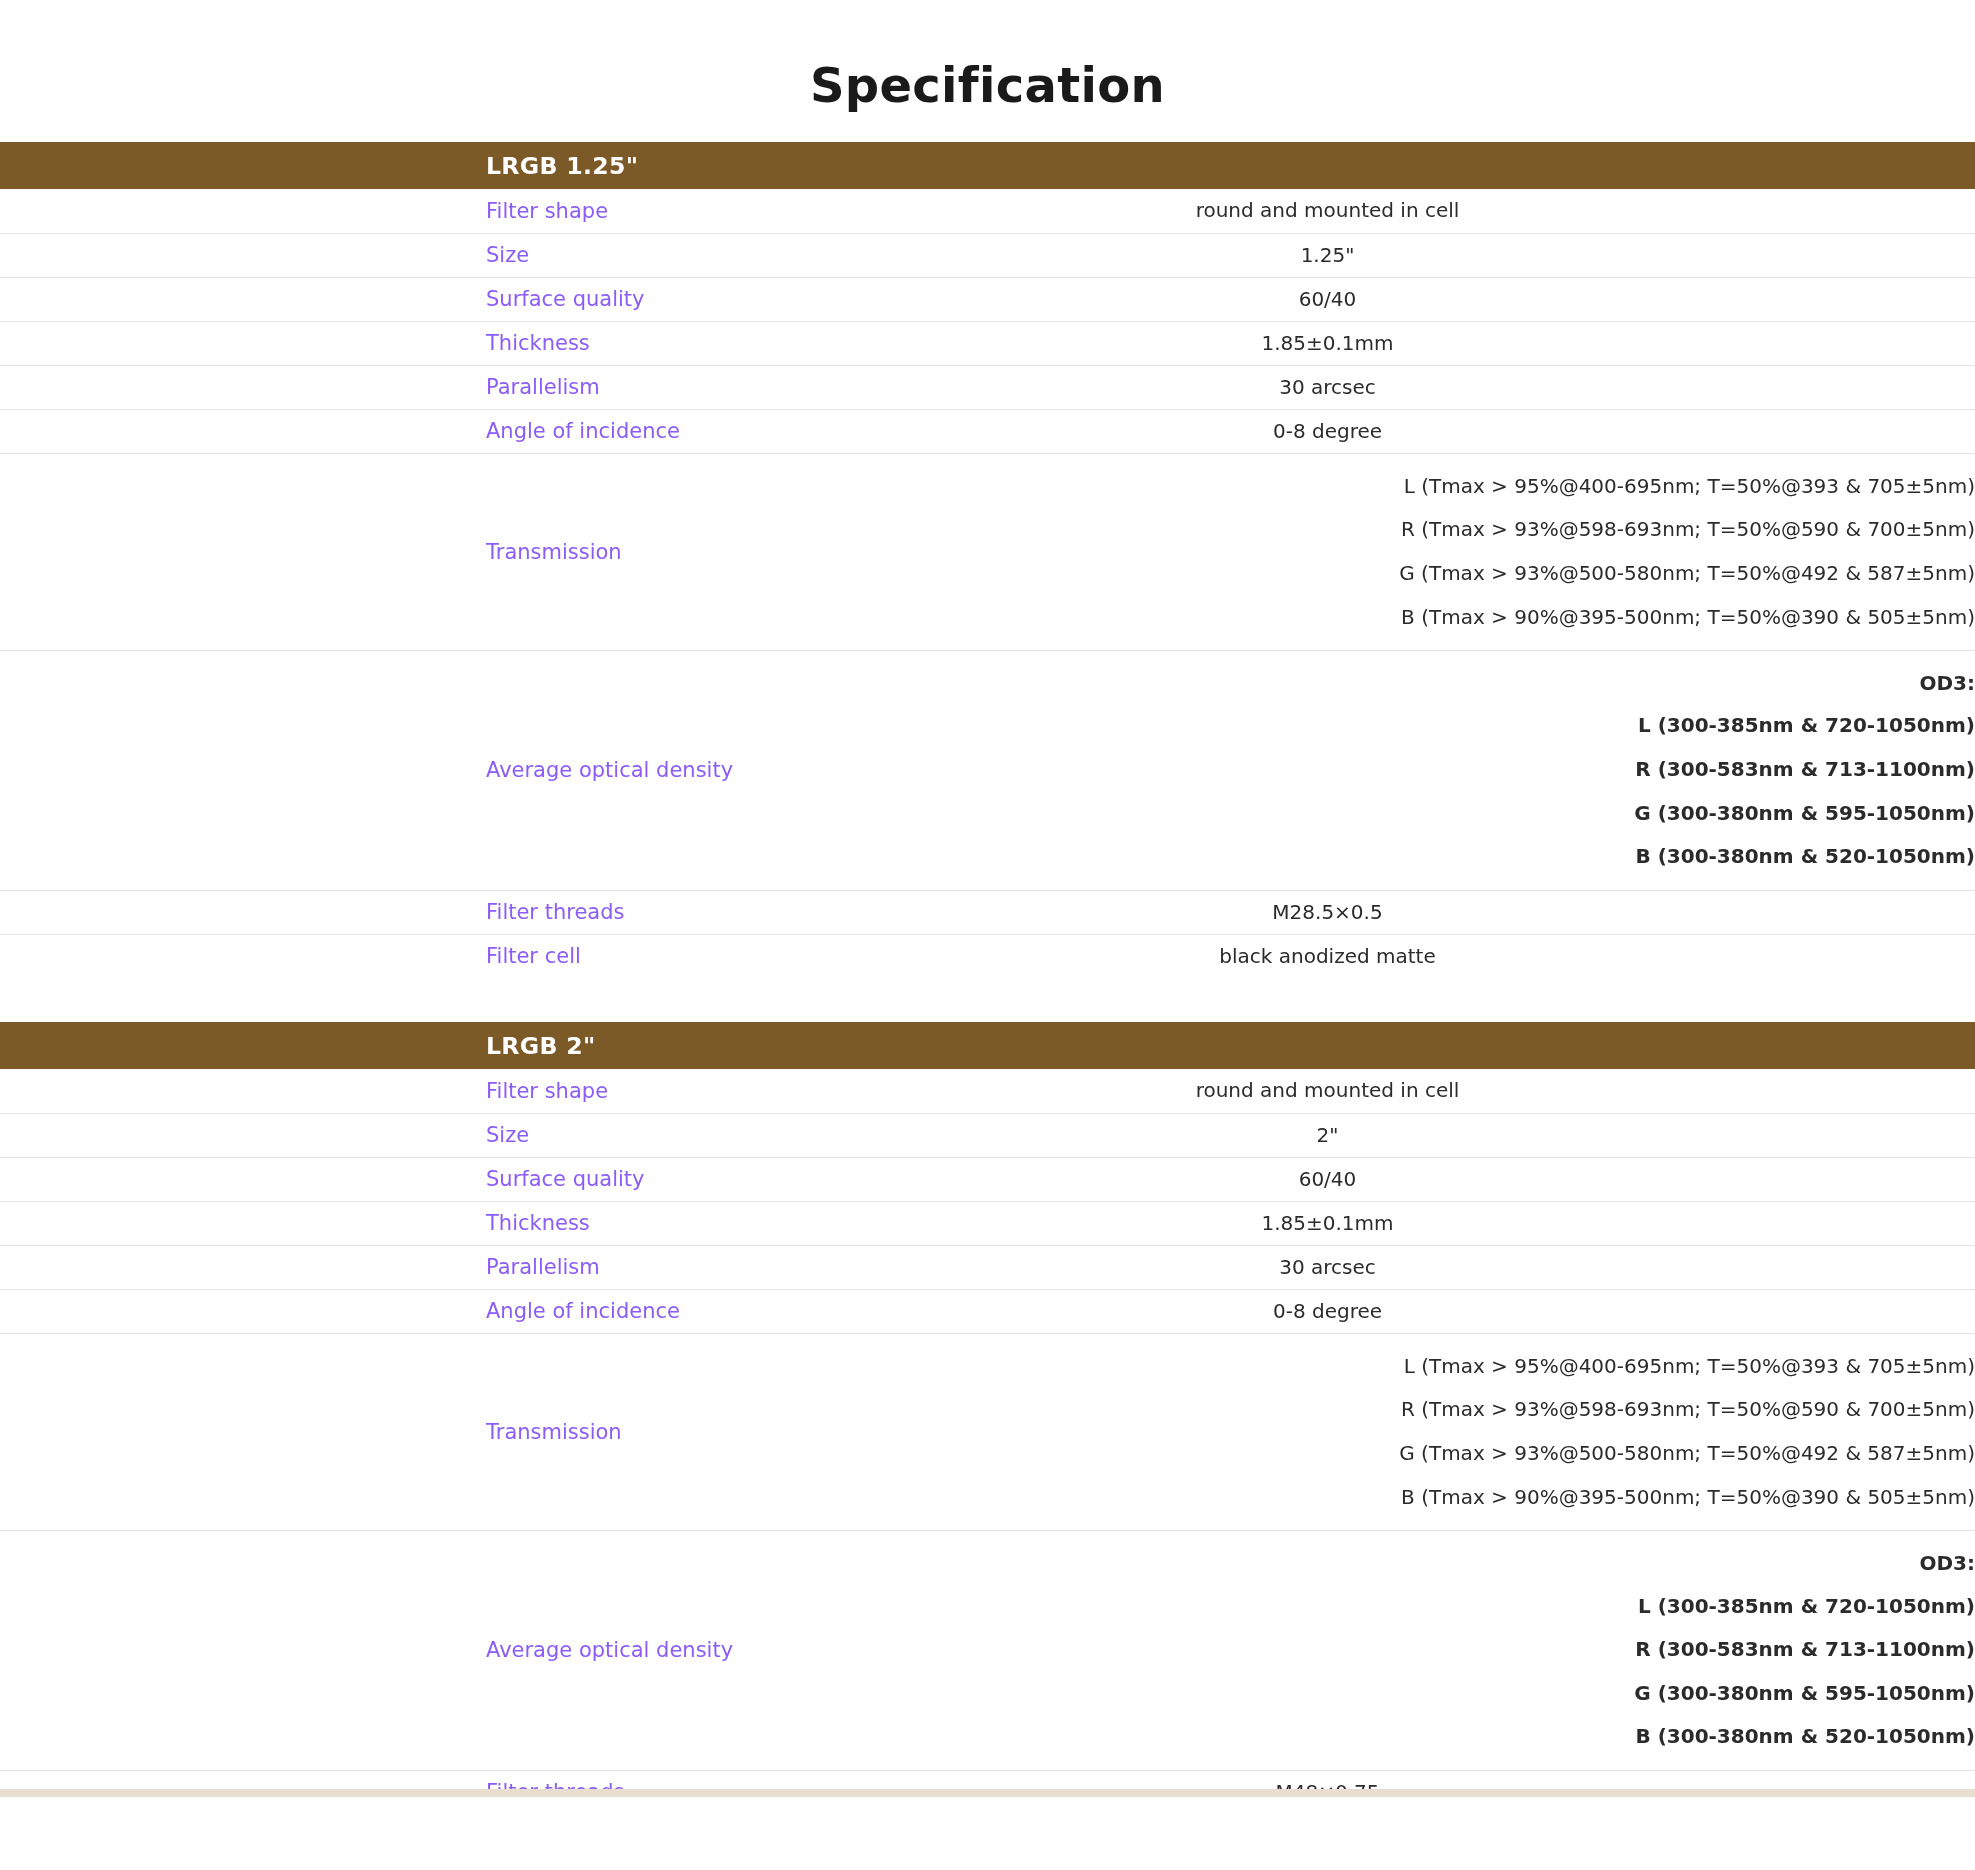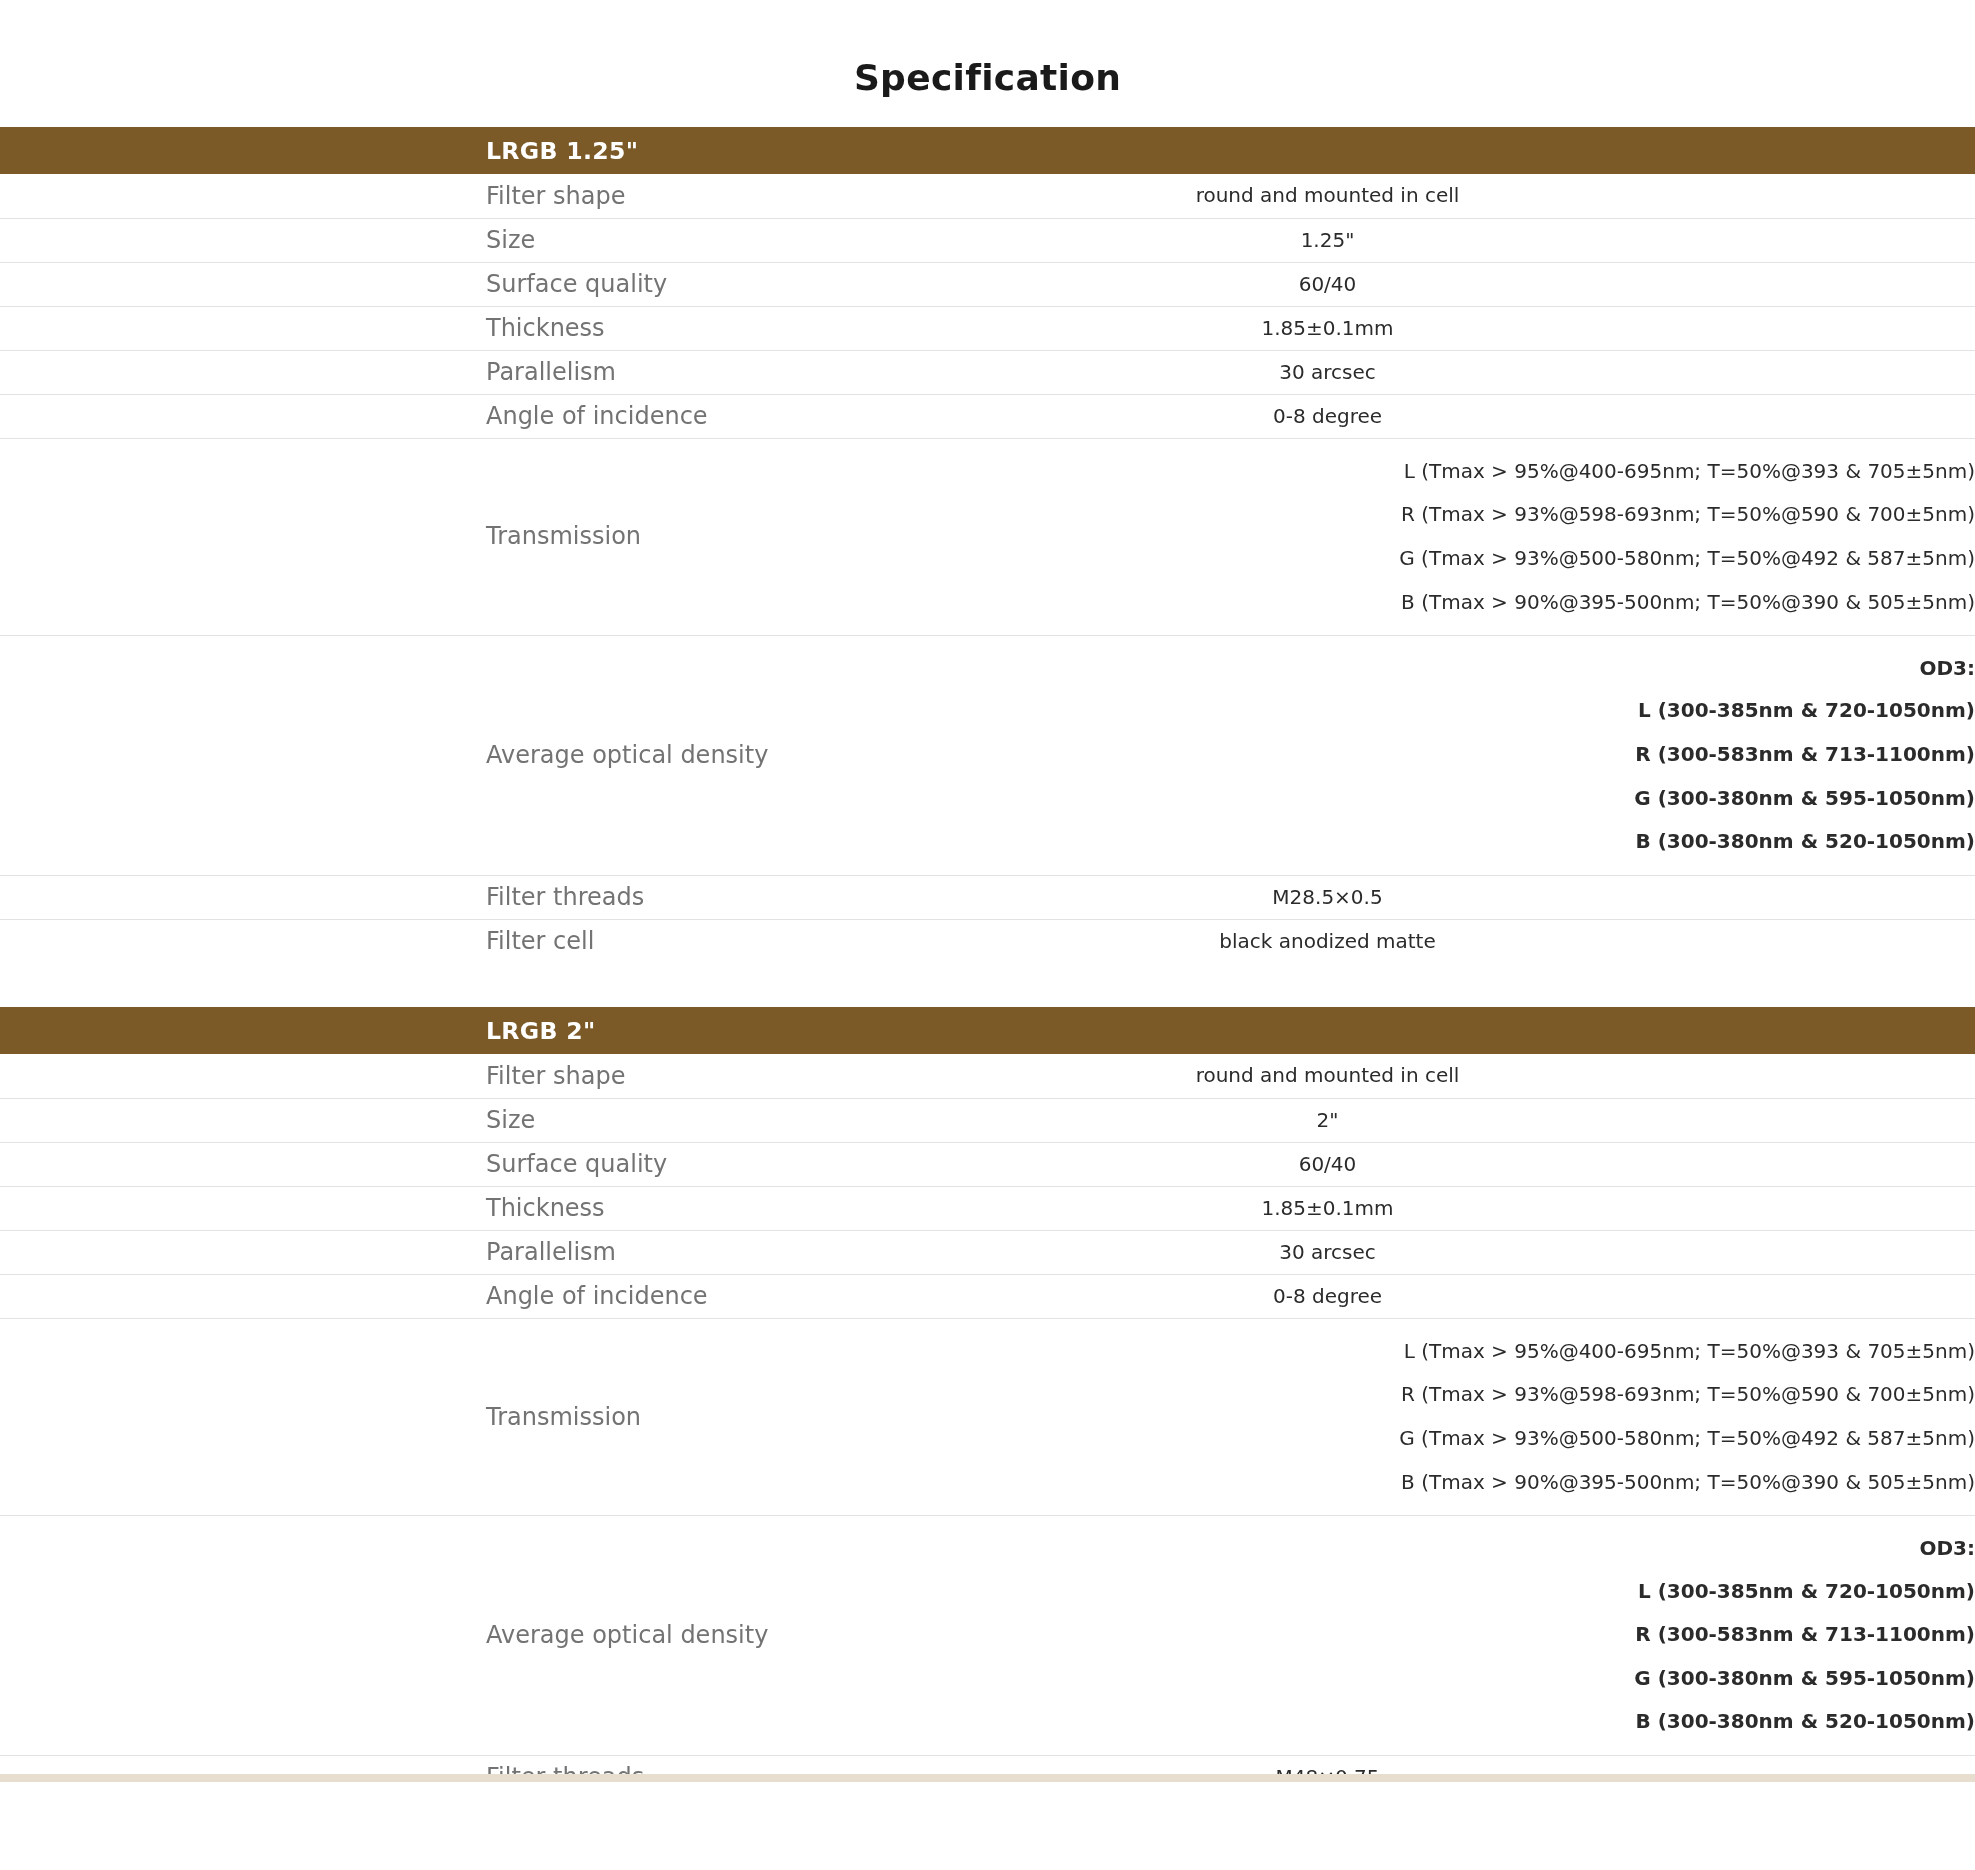--- a/index.html
+++ b/index.html
@@ -14,21 +14,21 @@
     min-height: 1870px;
     position: relative;
   }
   .page {
     width: 1975px;
     position: relative;
     padding-top: 0;
   }
   .page-title {
     text-align: center;
-    font-size: 36px;
+    font-size: 48px;
     font-weight: bold;
     color: #1a1a1a;
     letter-spacing: 0.3px;
     padding-top: 57px;
     padding-bottom: 29px;
   }
   .section-header {
     background: #7c5a28;
     height: 47px;
     width: 100%;
@@ -53,22 +53,22 @@
   .spec-table td {
     border-bottom: 0.7px solid #e2e2e2;
     padding: 0;
   }
   .spec-table tr:last-child td {
     border-bottom: none;
   }
   td.label-cell {
     width: 680px;
     padding-left: 486px;
-    font-size: 24px;
-    color: #737373;
+    font-size: 21px;
+    color: #8b5cf6;
     height: 44px;
     line-height: 1.35;
     white-space: nowrap;
   }
   td.value-cell {
     font-size: 20px;
     color: #2b2b2b;
     height: 44px;
     text-align: center;
     line-height: 1.35;

